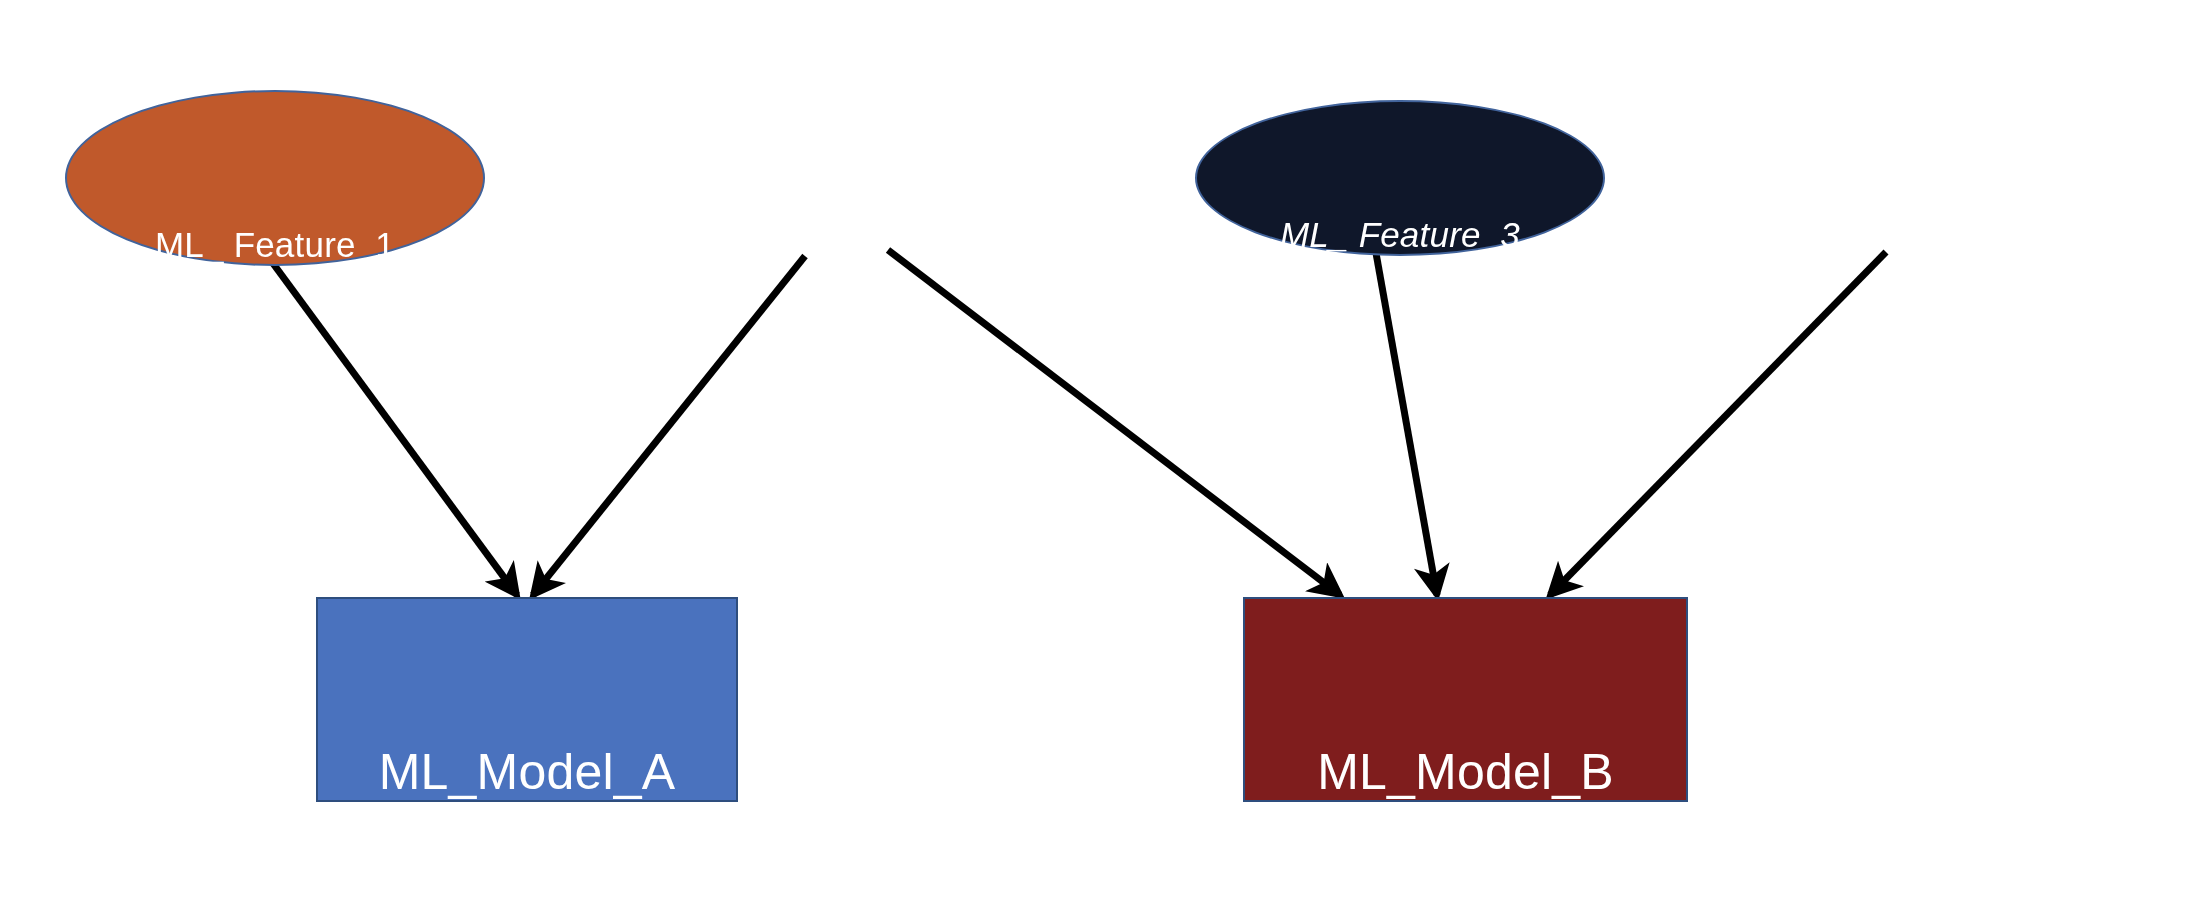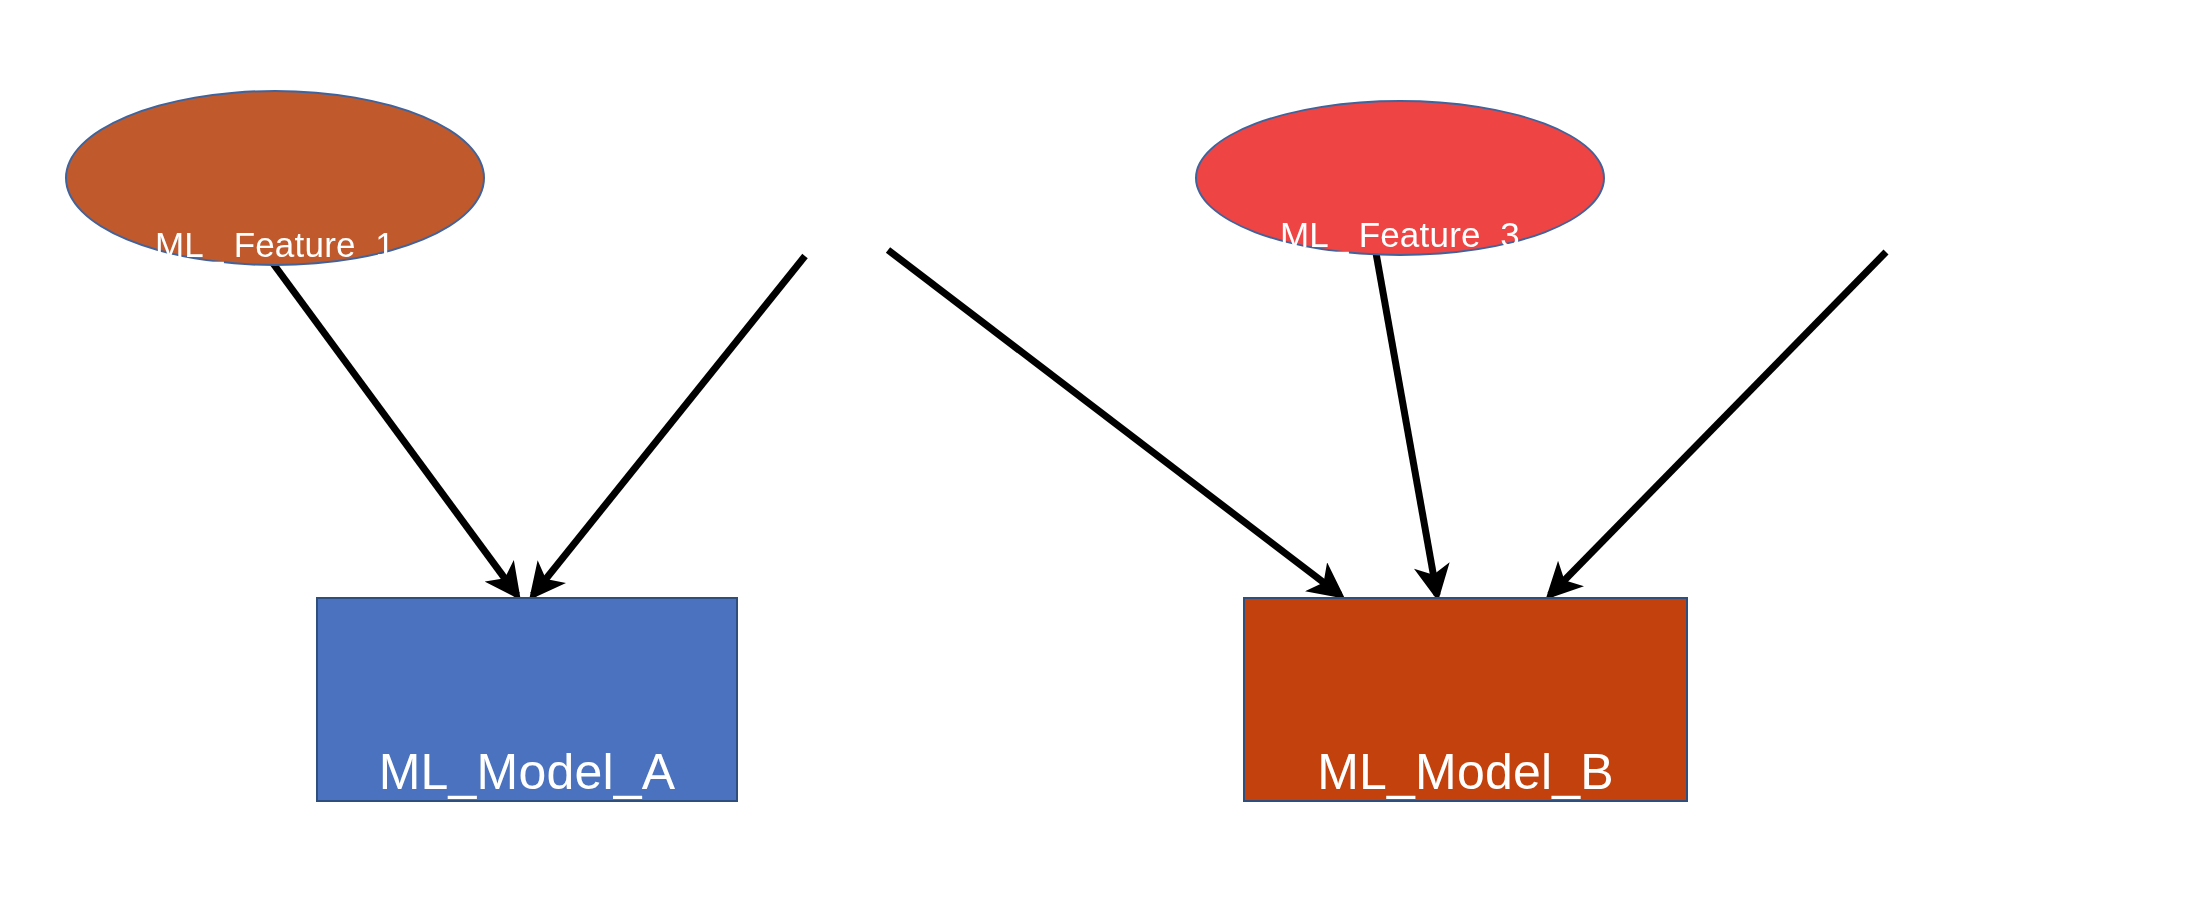--- a/index.html
+++ b/index.html
@@ -70,24 +70,24 @@
         <line x1="805" y1="256" x2="533" y2="595" stroke="#000000" stroke-width="7" marker-end="url(#arrowhead)"></line>
         <line x1="888" y1="250" x2="1340" y2="595" stroke="#000000" stroke-width="7" marker-end="url(#arrowhead)"></line>
         <line x1="1376" y1="253" x2="1437" y2="595" stroke="#000000" stroke-width="7" marker-end="url(#arrowhead)"></line>
         <line x1="1886" y1="252" x2="1550" y2="595" stroke="#000000" stroke-width="7" marker-end="url(#arrowhead)"></line>
       </g>
   </svg>
 
   <div class="node node-ellipse" style="left: 65px; top: 90px; width: 420px; height: 176px; background: rgb(192, 89, 43); border-color: rgb(65, 99, 155); color: rgb(255, 255, 255);">
     <span class="node-label">ML_ Feature_1</span>
   </div>
-  <div class="node node-ellipse" style="left: 1195px; top: 100px; width: 410px; height: 156px; background: #ef4444; border-color: rgb(65, 99, 155); color: rgb(255, 255, 255);">
+  <div class="node node-ellipse" style="left: 1195px; top: 100px; width: 410px; height: 156px; background: #0f172a; border-color: rgb(65, 99, 155); color: rgb(255, 255, 255); font-style: italic;">
     <span class="node-label">ML_ Feature_3</span>
   </div>
 
   <div class="node node-rect" style="left: 316px; top: 597px; width: 422px; height: 205px; background: rgb(74, 114, 190); border-color: rgb(46, 78, 126); color: rgb(255, 255, 255);">
     <span class="node-label">ML_Model_A</span>
   </div>
-  <div class="node node-rect" style="left: 1243px; top: 597px; width: 445px; height: 205px; background: #c2410c; border-color: rgb(46, 78, 126); color: rgb(255, 255, 255);">
+  <div class="node node-rect" style="left: 1243px; top: 597px; width: 445px; height: 205px; background: #7f1d1d; border-color: rgb(46, 78, 126); color: rgb(255, 255, 255);">
     <span class="node-label">ML_Model_B</span>
   </div>
 
 </div>
 
 </body></html>

